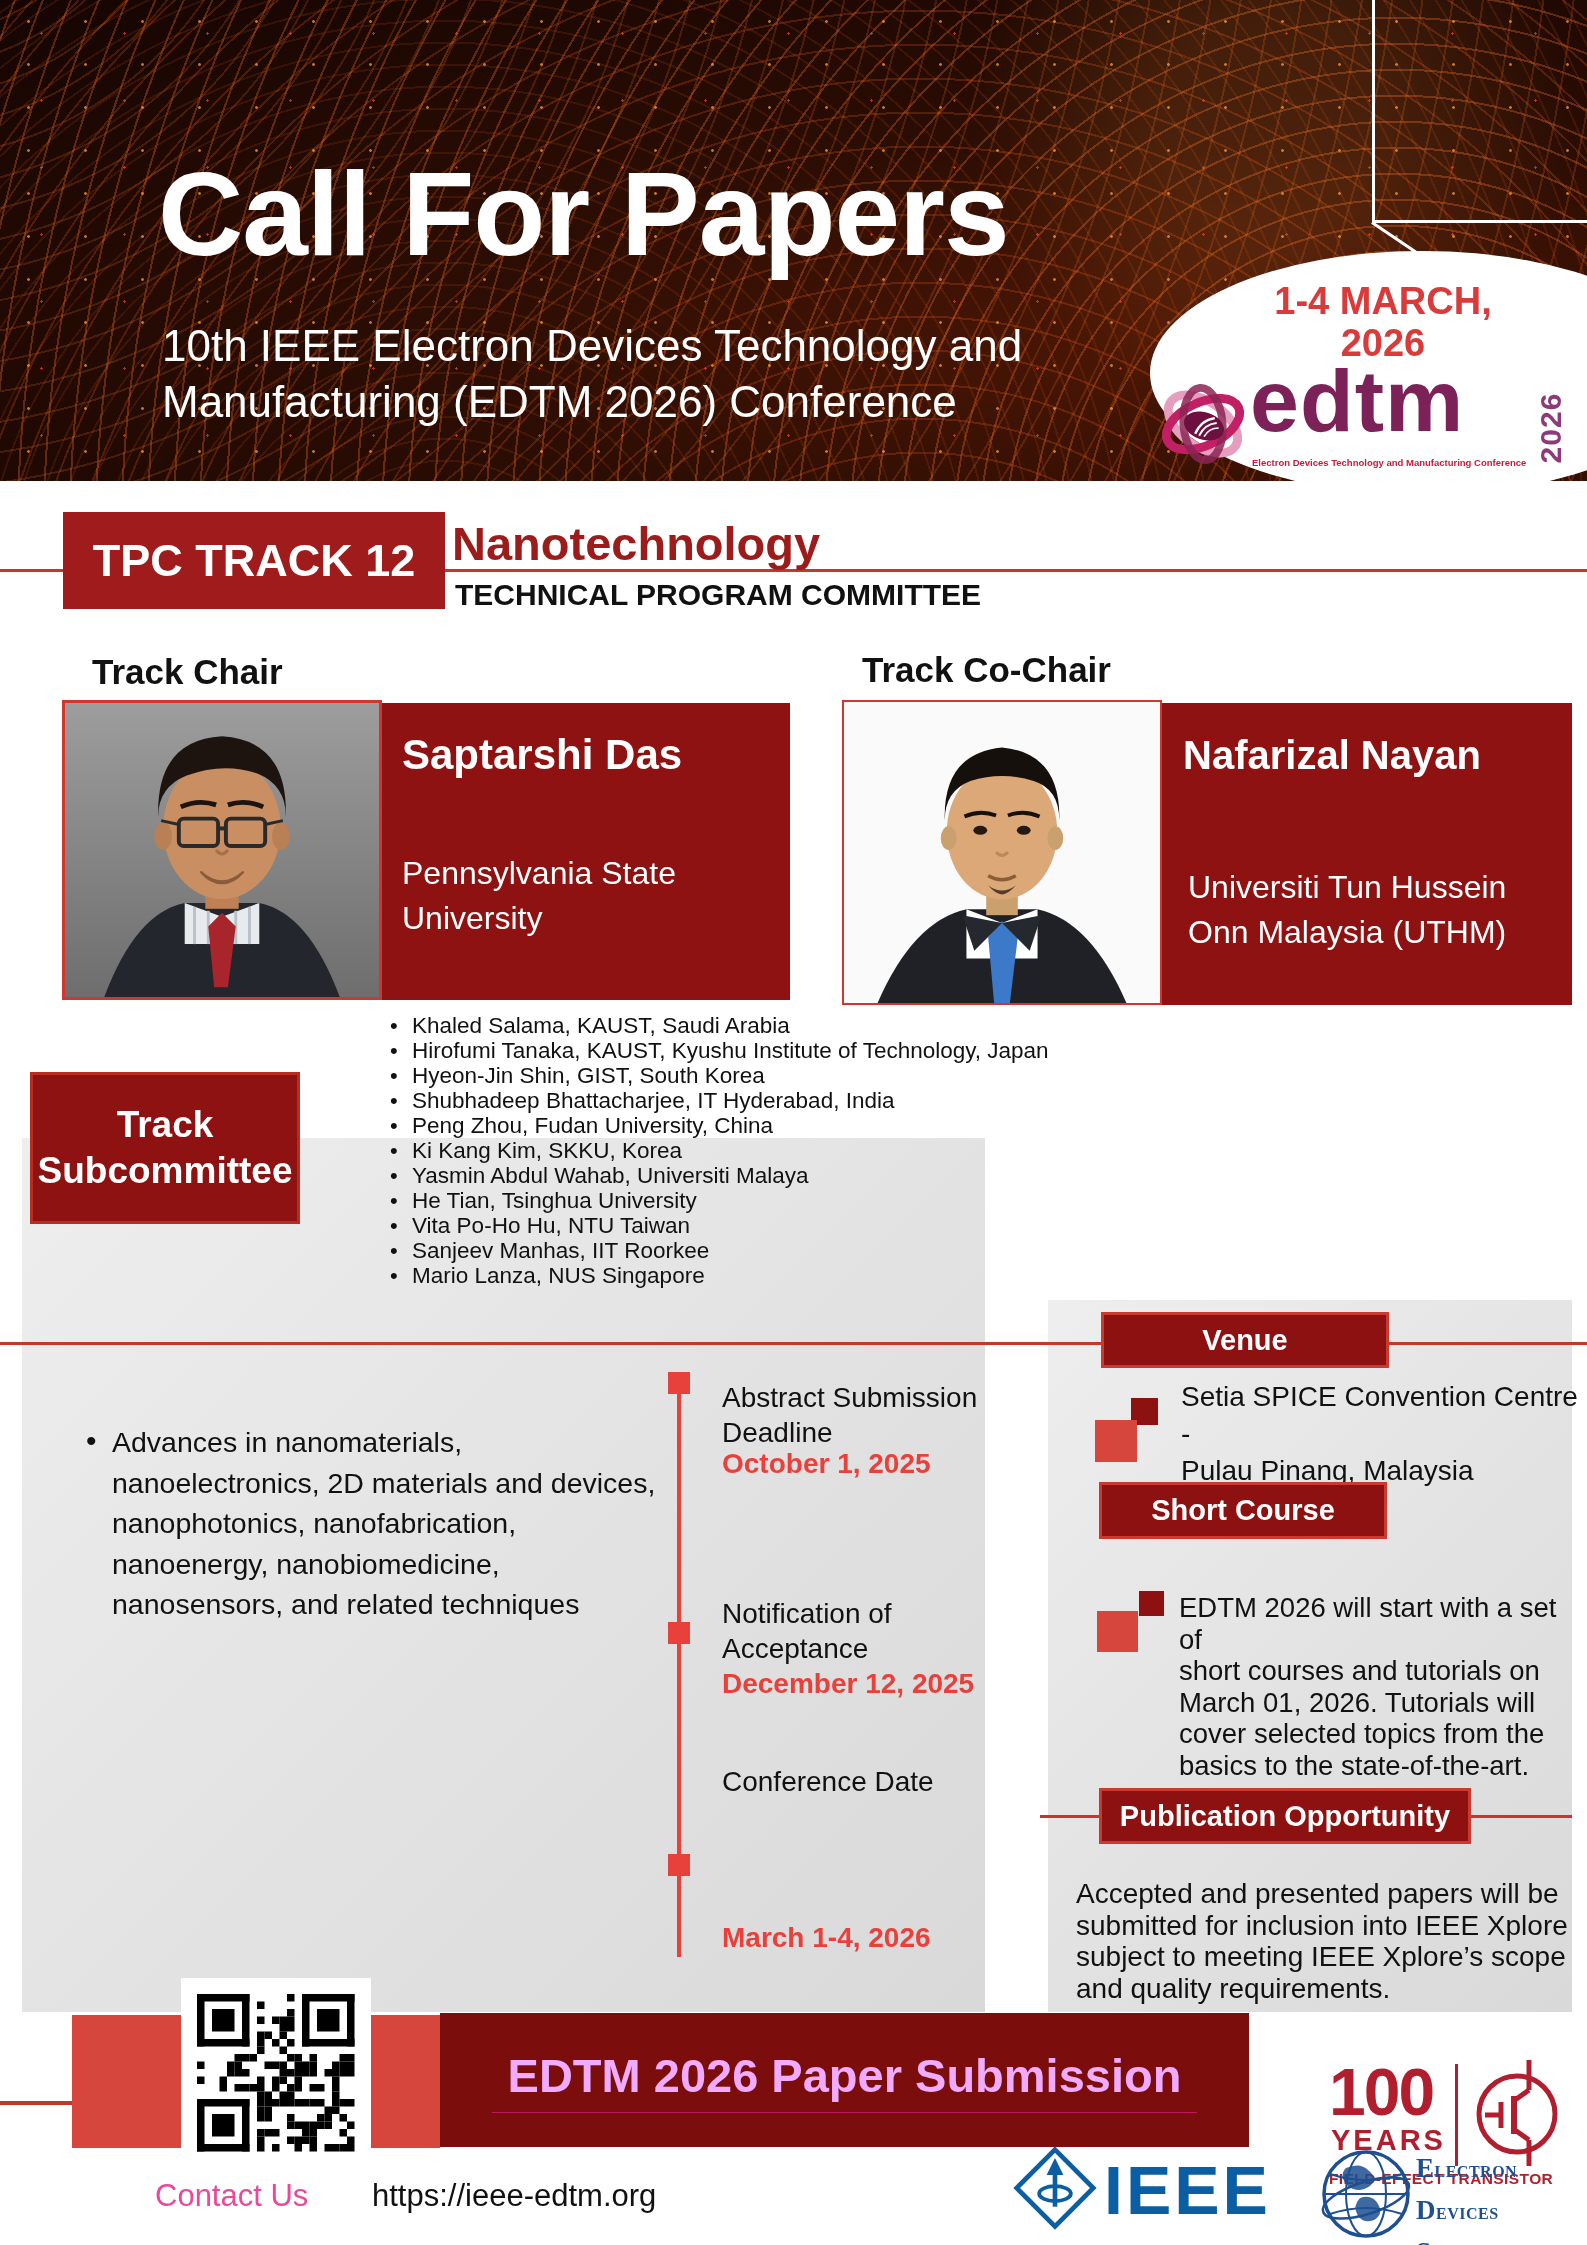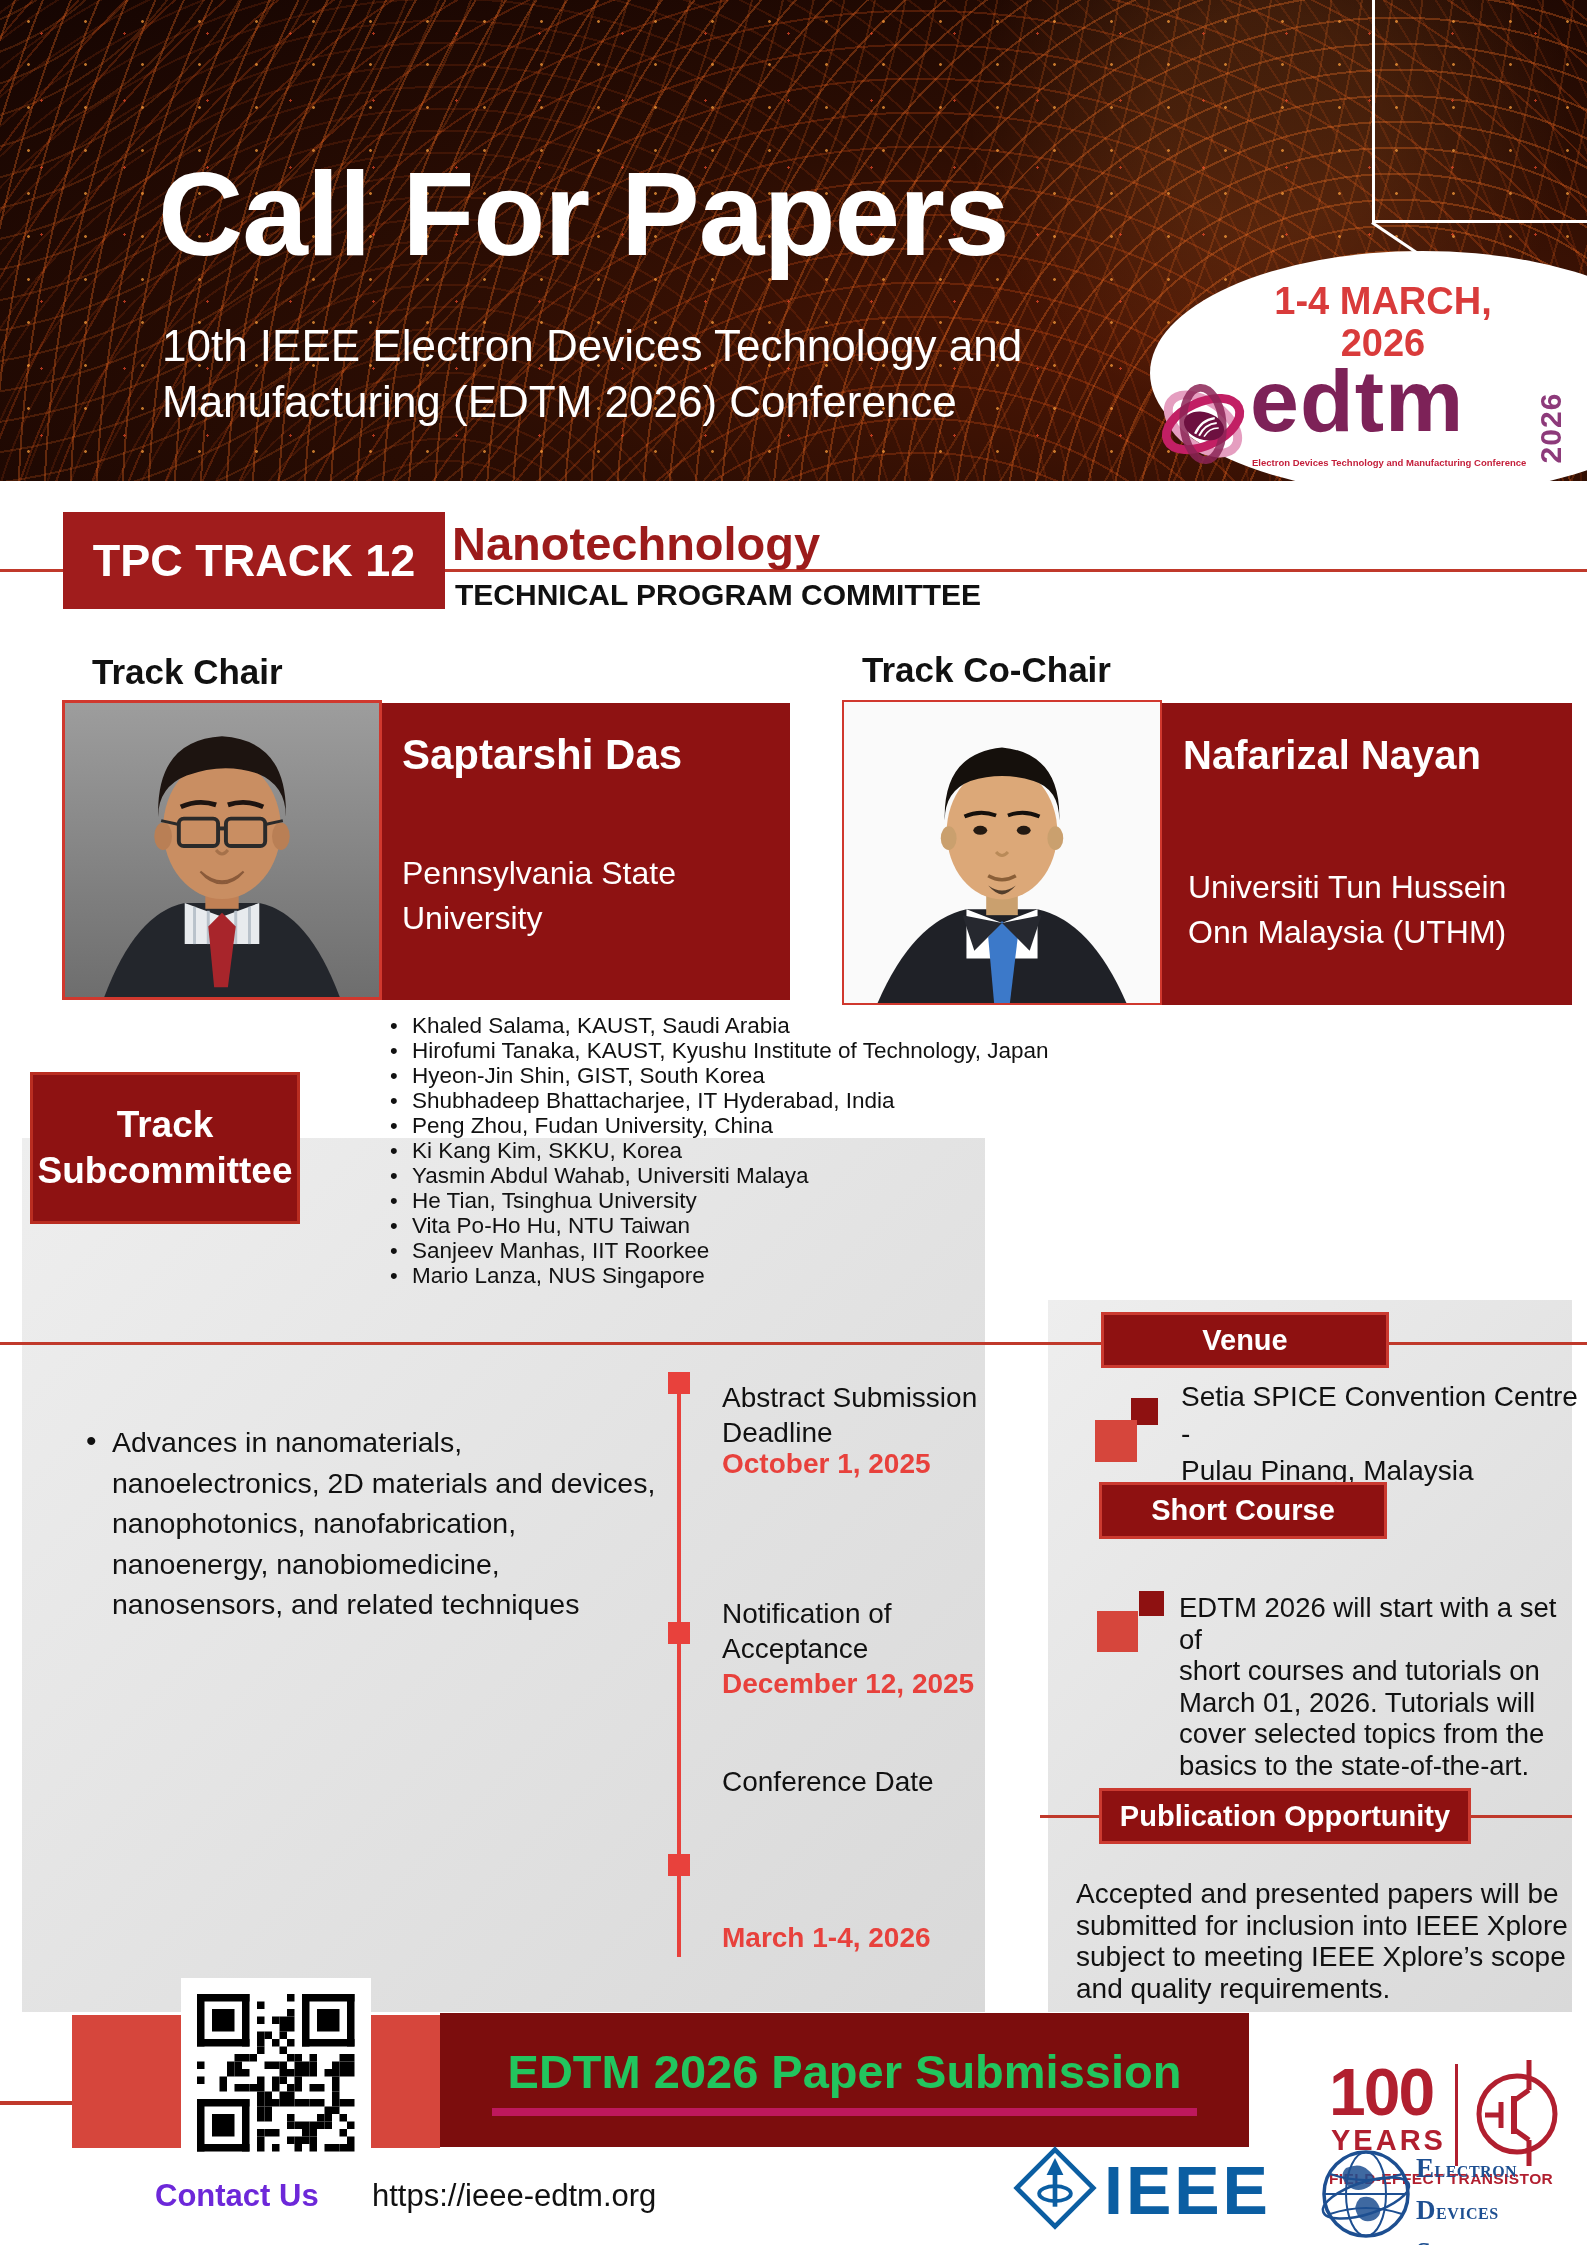--- a/index.html
+++ b/index.html
@@ -133,26 +133,26 @@
   .sq.small{background:#8e1111;}
   .side-text{position:absolute;color:#111;z-index:2;}
 
   
   .red-band{position:absolute;left:72px;top:2015px;width:368px;height:133px;background:#d6463c;z-index:1;}
   .submit-banner{
     position:absolute;left:440px;top:2013px;width:809px;height:134px;background:#7c0d0d;z-index:2;
     display:flex;align-items:center;justify-content:center;
   }
   .submit-banner span{
-    color:#22c55e;font-size:47px;font-weight:bold;
-    border-bottom:8px solid #be185d;padding:0 16px 9px 16px;
+    color:#f0abfc;font-size:47px;font-weight:bold;
+    border-bottom:1px solid #be185d;padding:0 16px 9px 16px;
   }
   .qr-box{position:absolute;left:181px;top:1978px;width:190px;height:190px;background:#fff;z-index:3;
     display:flex;align-items:center;justify-content:center;}
-  .contact-label{position:absolute;left:155px;top:2178px;font-size:31px;font-weight:bold;color:#6d28d9;z-index:2;}
+  .contact-label{position:absolute;left:155px;top:2178px;font-size:31px;font-weight:normal;color:#ec4899;z-index:2;}
   .contact-url{position:absolute;left:372px;top:2178px;font-size:31px;color:#111;z-index:2;text-decoration:none;}
 
   .cent{position:absolute;left:1325px;top:2013px;width:250px;height:132px;z-index:2;color:#b11f2f;margin-top:47px;}
   .cent-100{position:absolute;left:4px;top:-6px;font-size:66px;font-weight:bold;letter-spacing:-2px;}
   .cent-years{position:absolute;left:6px;top:64px;font-size:29px;font-weight:bold;letter-spacing:3px;}
   .cent-div{position:absolute;left:130px;top:4px;width:3px;height:102px;background:#b11f2f;}
   .cent-caption{position:absolute;left:4px;top:110px;width:246px;font-size:15.5px;font-weight:bold;
     text-transform:uppercase;letter-spacing:.4px;}
   .ieee{position:absolute;left:1012px;top:2148px;height:84px;z-index:2;display:flex;align-items:center;}
   .ieee-word{font-size:68px;font-weight:bold;color:#0b5ea2;letter-spacing:3px;margin-left:6px;}

